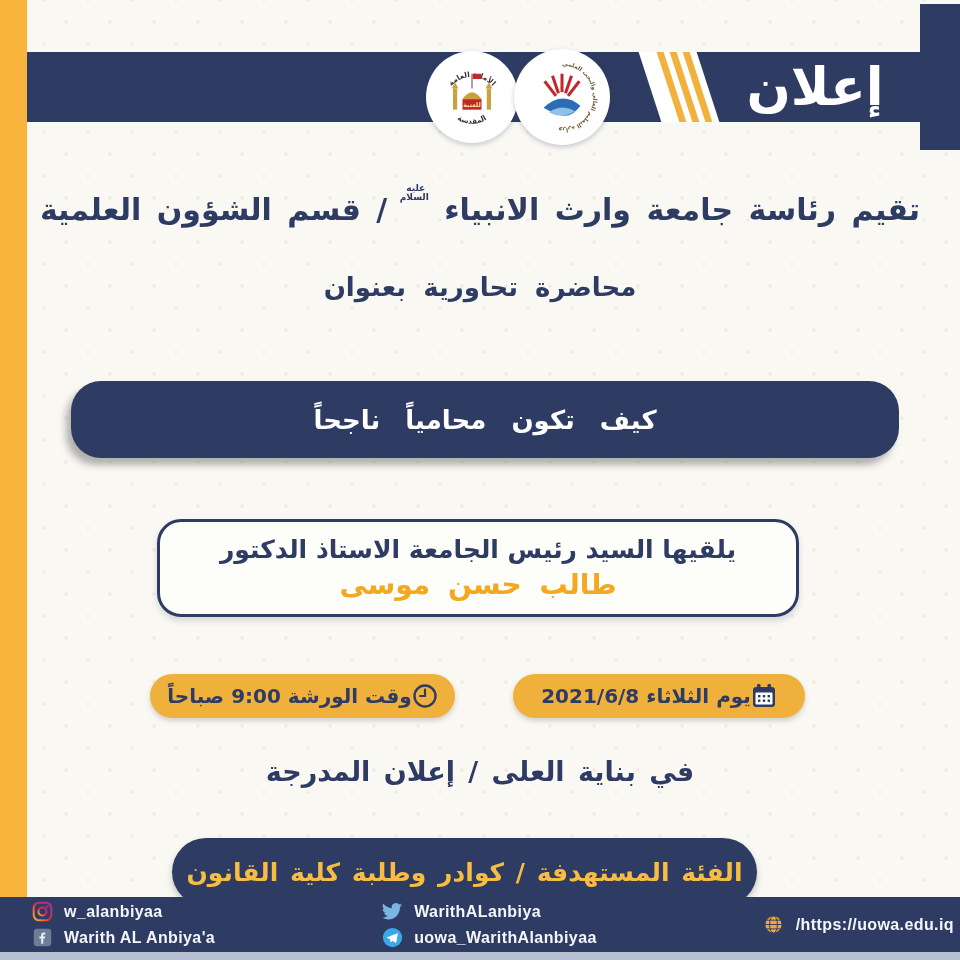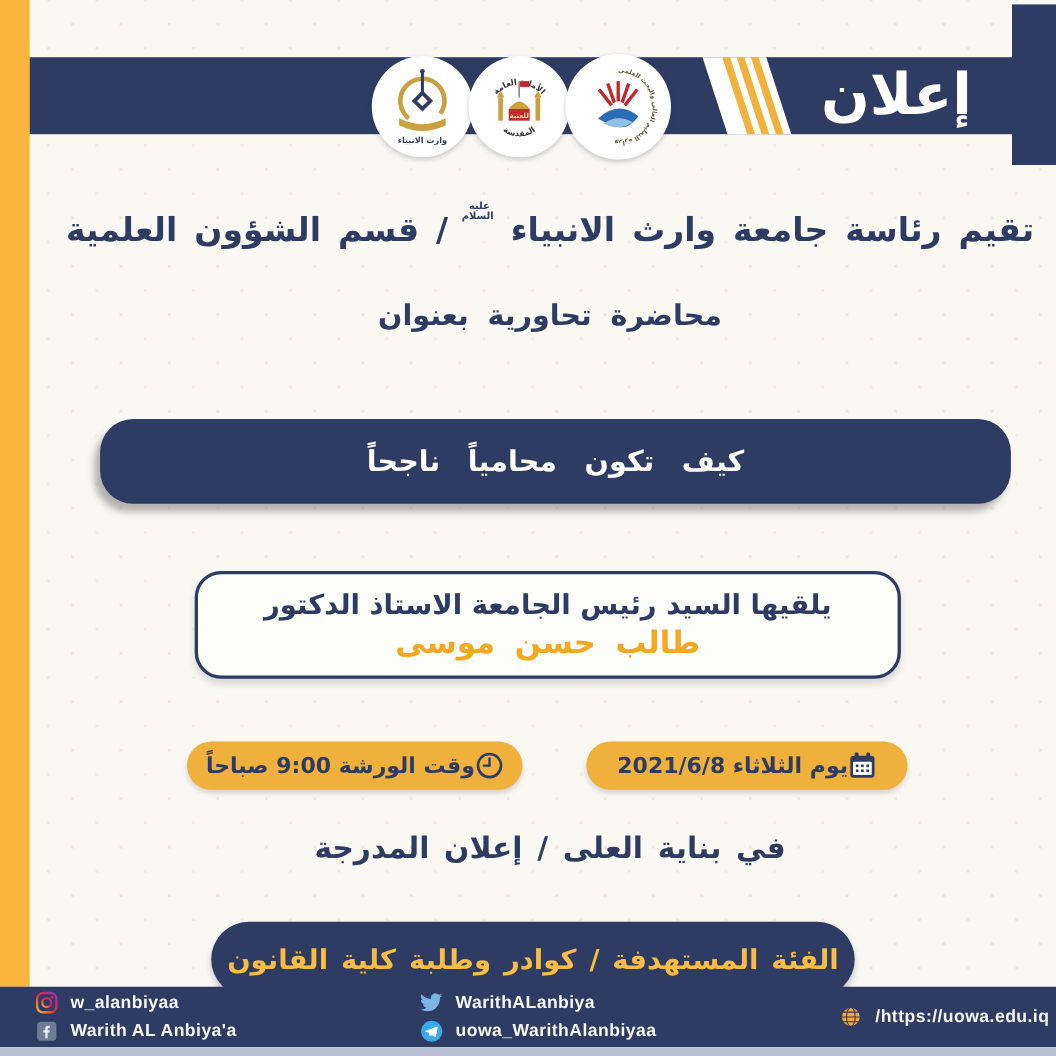--- a/index.html
+++ b/index.html
@@ -24,21 +24,21 @@
     display:flex;align-items:center;justify-content:center;
     color:#ffffff;font-size:52px;font-weight:bold;direction:rtl;
   }
   .logo{
     position:absolute;top:51px;width:92px;height:92px;border-radius:50%;
     background:#ffffff;display:flex;align-items:center;justify-content:center;
     box-shadow:0 2px 5px rgba(40,50,80,.25);
   }
   .logo-univ{left:338px;} .logo-shrine{left:426px;} .logo-ministry{left:514px;top:49px;width:96px;height:96px;}
 
-  .rtl{direction:rtl;margin-left:20px;}
+  .rtl{direction:rtl;}
   .line1{position:absolute;left:27px;top:192px;width:906px;text-align:center;
     color:#2e3c64;font-size:30px;font-weight:bold;word-spacing:5px;}
   .honorific{display:inline-block;width:26px;font-size:9px;line-height:1;
     text-align:center;vertical-align:top;transform:translateY(-8px);word-spacing:0;}
   .line2{position:absolute;left:27px;top:272px;width:906px;text-align:center;
     color:#2e3c64;font-size:26px;font-weight:bold;word-spacing:8px;}
   .title-pill{
     position:absolute;left:71px;top:381px;width:828px;height:77px;border-radius:30px;
     background:#2e3c64;display:flex;align-items:center;justify-content:center;
     color:#ffffff;font-size:26px;font-weight:bold;word-spacing:16px;
@@ -90,31 +90,20 @@
 
   <div class="band"></div>
   <div class="right-bar"></div>
   <div class="slash">
       <i></i>
       <i></i>
       <i></i>
     </div>
   <div class="announce">إعلان</div>
 
-  <div class="logo logo-univ">
-    <svg width="74" height="74" viewBox="0 0 70 70" aria-hidden="true">
-      <circle cx="35" cy="30" r="19" fill="none" stroke="#c9a23f" stroke-width="4" stroke-dasharray="88 32" transform="rotate(128 35 30)"></circle>
-      <rect x="33.7" y="4" width="2.6" height="24" fill="#2e3c64"></rect>
-      <circle cx="35" cy="4.5" r="2" fill="#2e3c64"></circle>
-      <rect x="28.5" y="23.5" width="13" height="13" fill="#2e3c64" transform="rotate(45 35 30)"></rect>
-      <rect x="31.8" y="26.8" width="6.4" height="6.4" fill="#ffffff" transform="rotate(45 35 30)"></rect>
-      <path d="M15 45 Q35 55 55 45 L55 51 Q35 61 15 51 Z" fill="#c9a23f"></path>
-      <text x="35" y="66" font-size="7" font-weight="bold" text-anchor="middle" fill="#2e3c64">وارث الانبياء</text>
-    </svg>
-  </div>
 
   <div class="logo logo-shrine">
     <svg width="74" height="74" viewBox="0 0 70 70" aria-hidden="true">
       <defs>
         <path id="arcT" d="M11 32 A 26 26 0 0 1 59 32"></path>
         <path id="arcB" d="M13 46 A 24 24 0 0 0 57 46"></path>
       </defs>
       <text font-size="7" font-weight="bold" fill="#333333">
         <textPath href="#arcT" startOffset="50%" text-anchor="middle">الأمانة العامة</textPath>
       </text>

